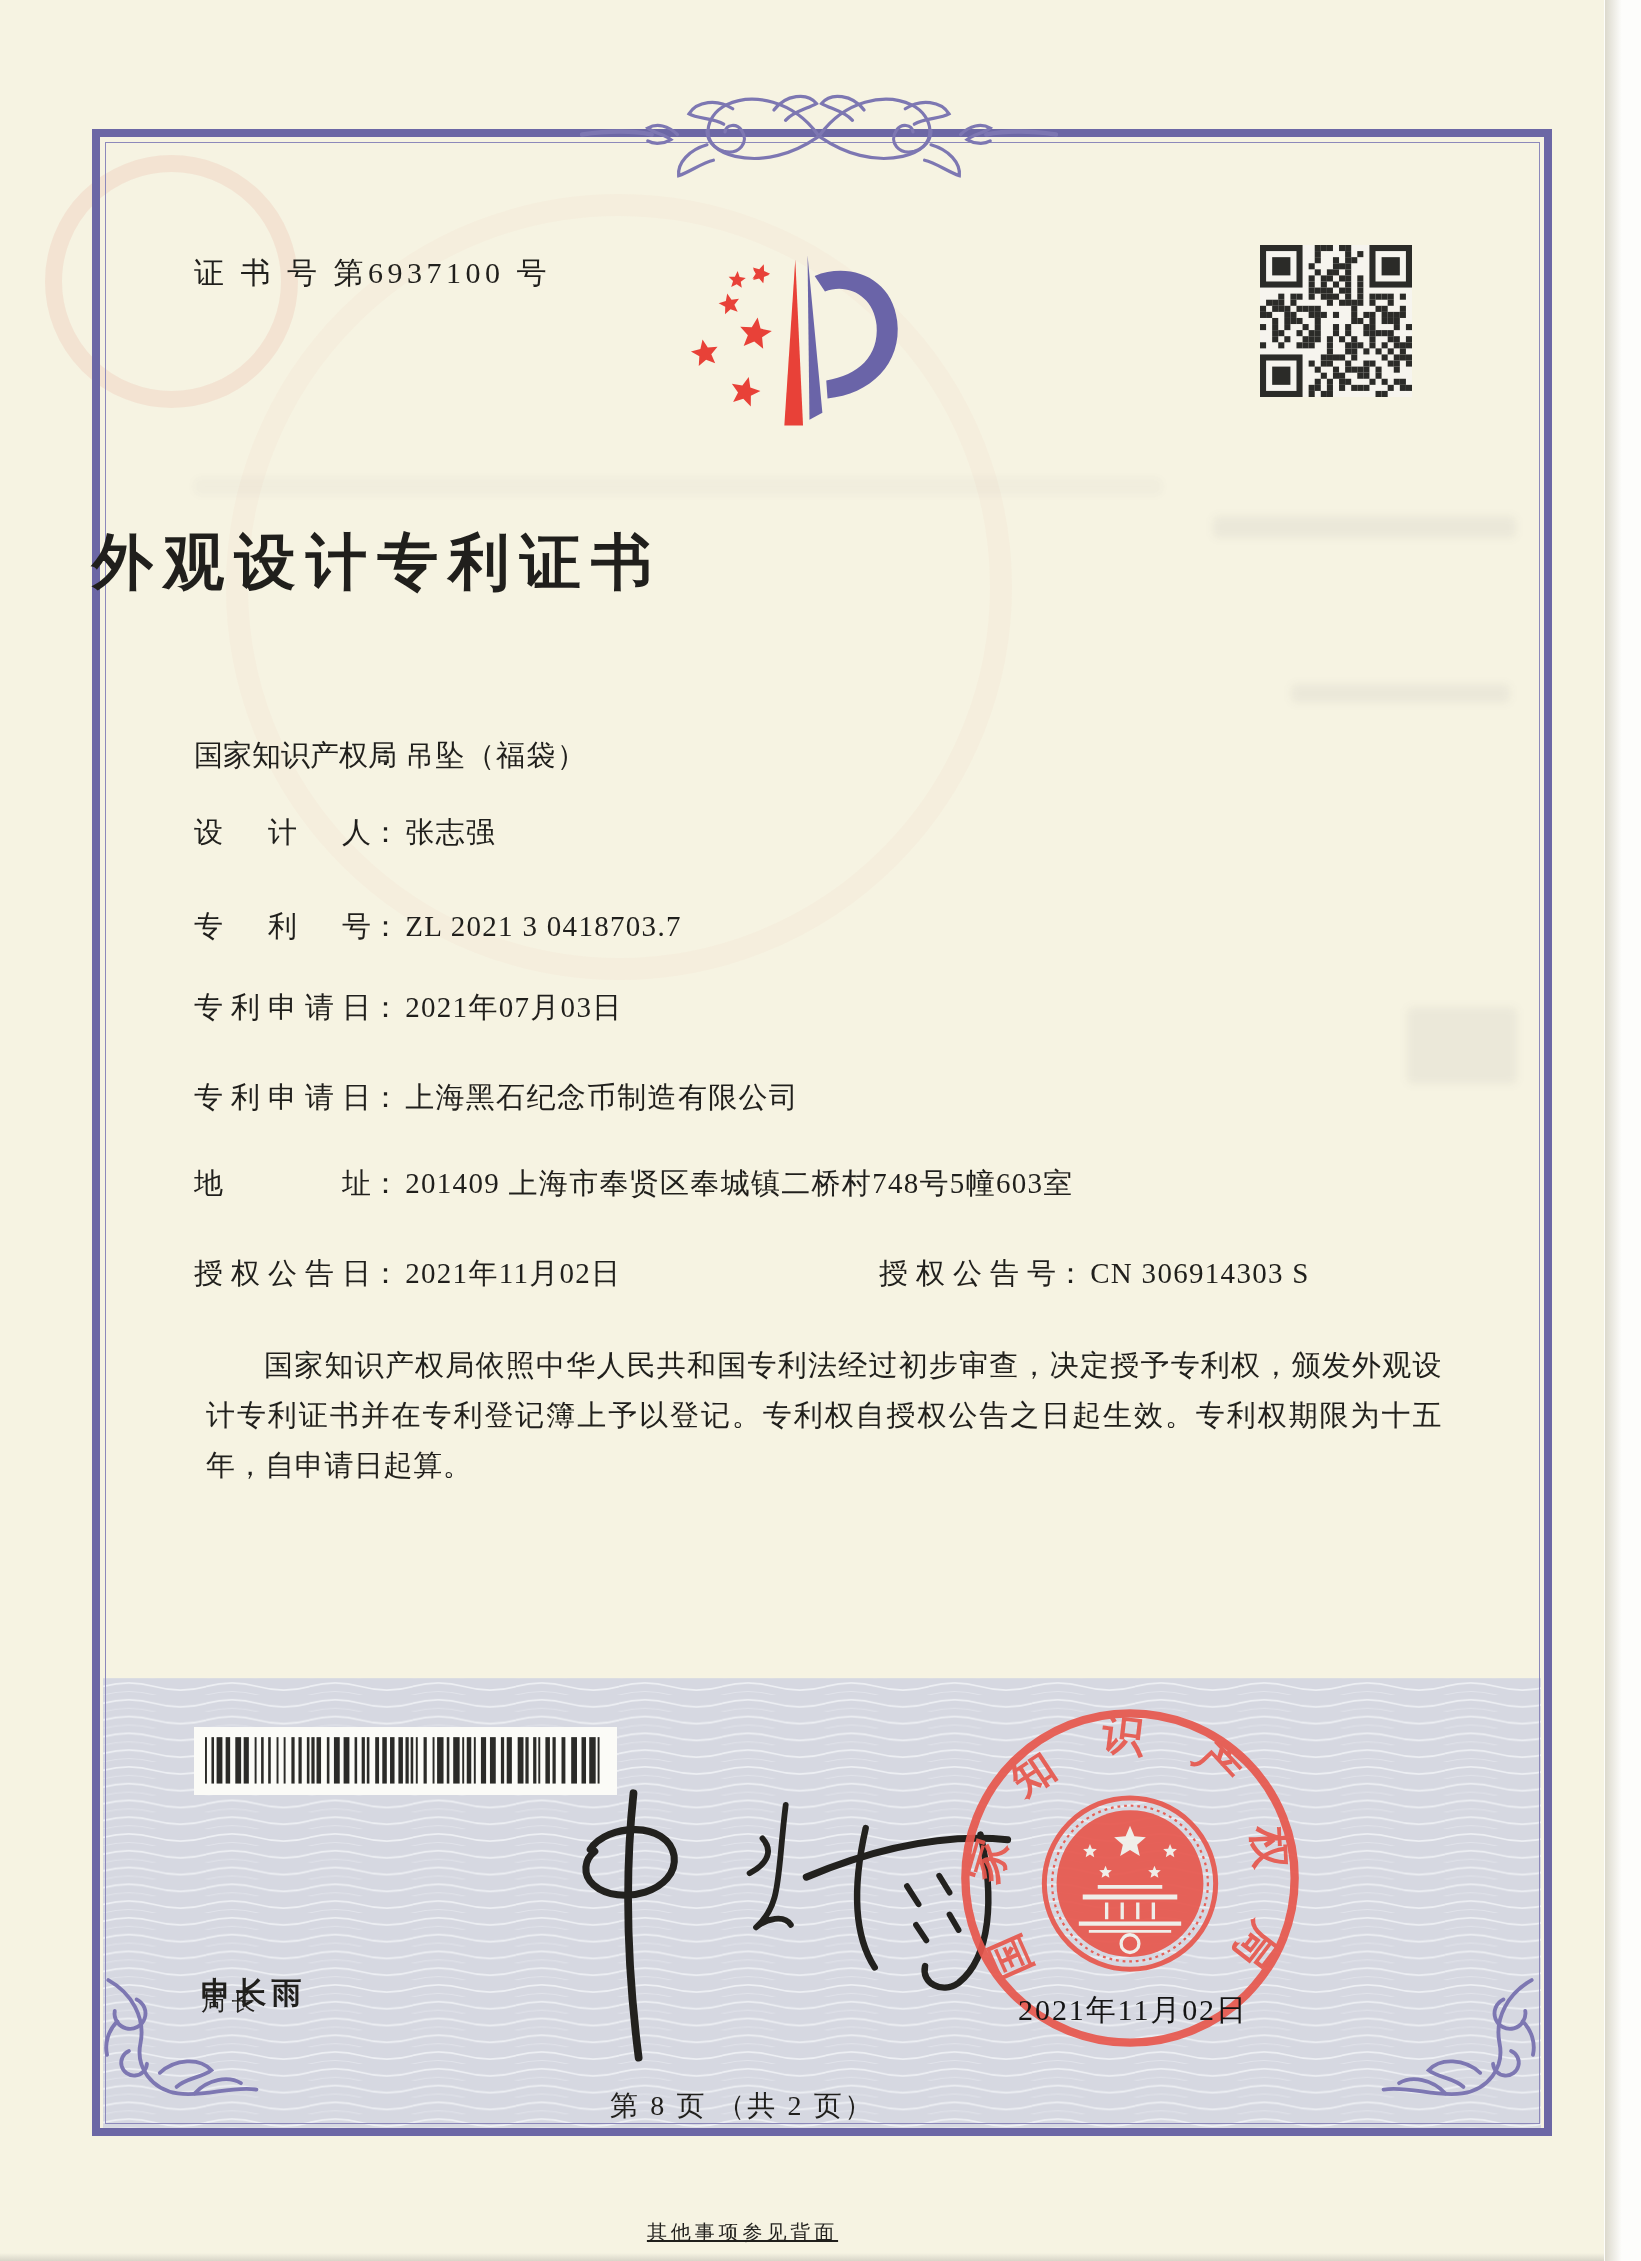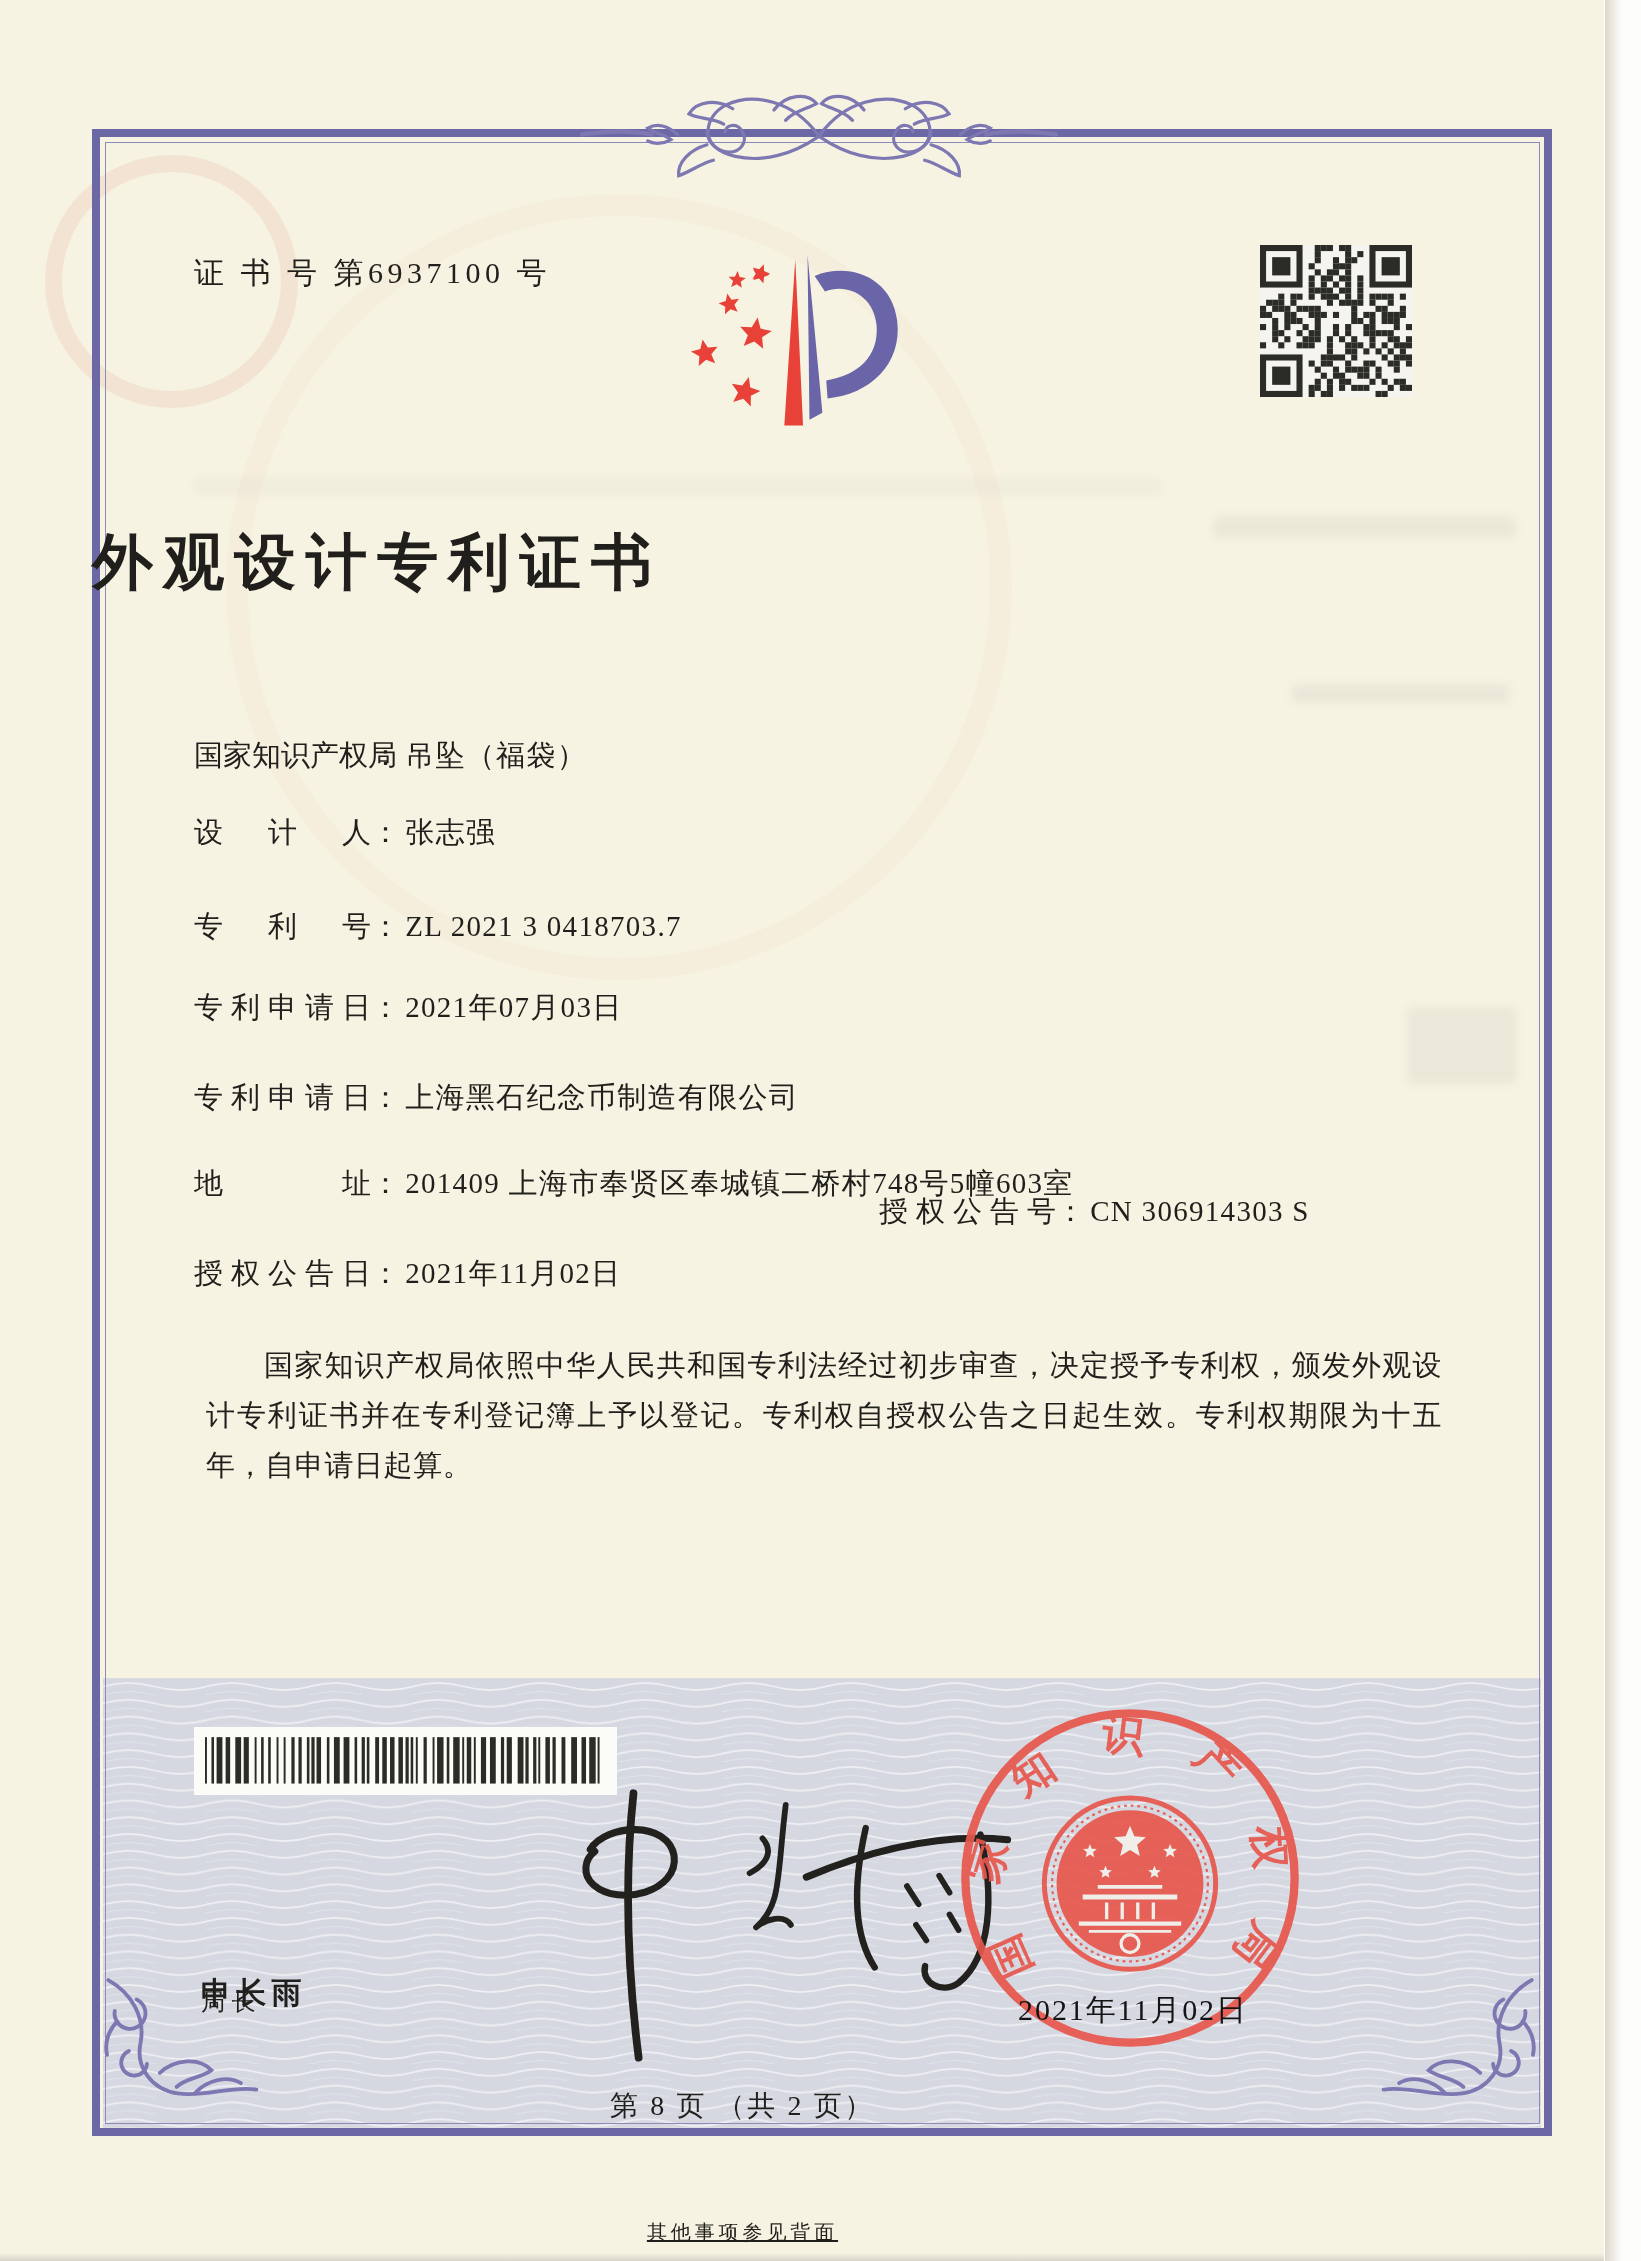--- a/index.html
+++ b/index.html
@@ -426,21 +426,21 @@
 <div class="abs frow" style="top:1078px">
   <span class="flabel">专利申请日</span><span>：</span><span class="fvalue">上海黑石纪念币制造有限公司</span>
 </div>
 <div class="abs frow" style="top:1164px">
   <span class="flabel">地址</span><span>：</span><span class="fvalue">201409 上海市奉贤区奉城镇二桥村748号5幢603室</span>
 </div>
 
 <div class="abs frow" style="top:1254px">
   <span class="flabel">授权公告日</span><span>：</span><span class="fvalue">2021年11月02日</span>
 </div>
-<div class="abs frow grant-right" style="top:1192px">
+<div class="abs frow grant-right" style="top:1254px">
   <span class="flabel">授权公告号</span><span>：</span><span class="fvalue">CN 306914303 S</span>
 </div>
 
 <div class="abs paras">
   <p>国家知识产权局依照中华人民共和国专利法经过初步审查，决定授予专利权，颁发外观设计专利证书并在专利登记簿上予以登记。专利权自授权公告之日起生效。专利权期限为十五年，自申请日起算。</p>
 </div>
 
 <div class="abs sig-title">局长</div>
 <div class="abs sig-name">申长雨</div>
 

